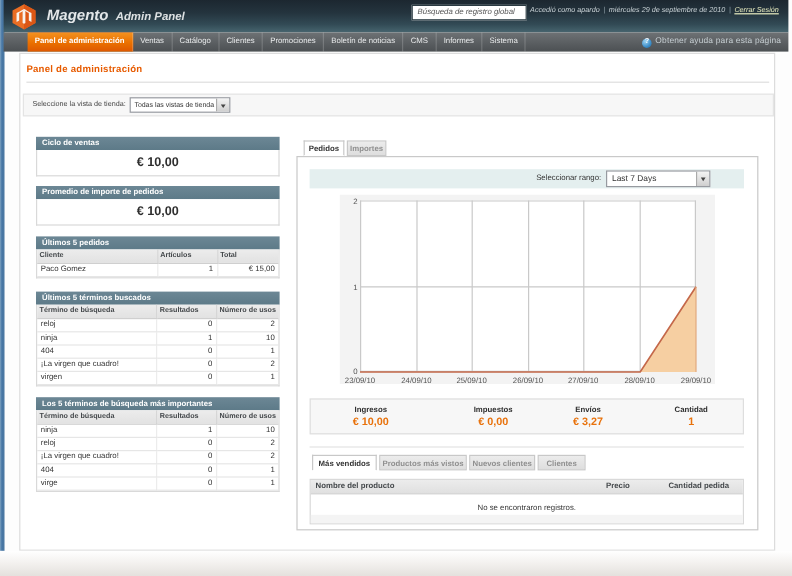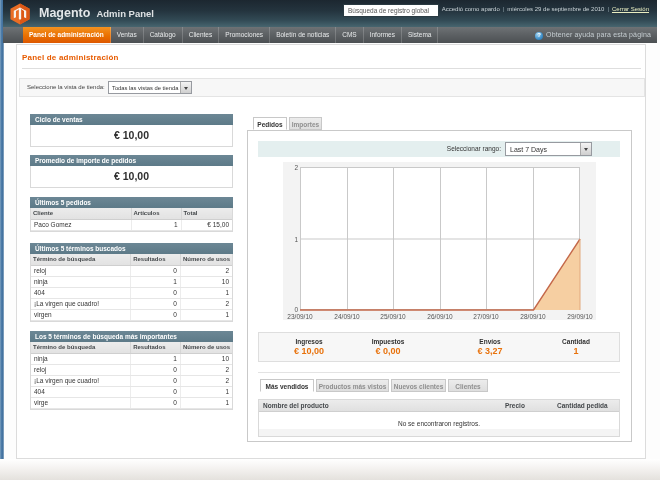--- a/index.html
+++ b/index.html
@@ -7,21 +7,21 @@
   font-family:"Liberation Sans", sans-serif; }
 #stage { position:absolute; left:0; top:0; width:660px; height:480px; }
 .abs { position:absolute; }
 
 
 #leftstrip { left:0; top:0; width:4px; height:462px;
   background:linear-gradient(90deg,#7ea2c0 0%,#4d7ca9 35%,#42719e 70%,#9db6cc 100%); }
 
 
 #header { left:3px; top:0; width:654px; height:27px;
-  background:linear-gradient(180deg,#1c2730 0%,#24343e 40%,#324a55 75%,#47656f 100%); }
+  background:linear-gradient(180deg,#1c2730 0%,#24343e 40%,#324a55 75%,#47656f 100%);font-style:italic; }
 #logotext { left:36px; top:6px; font-size:12.5px; font-weight:bold; color:#e3e7e9; letter-spacing:0px;}
 #logotext .ap { font-size:9.5px; margin-left:6px; color:#dde1e3;}
 #searchbox { left:340px; top:4px; width:96px; height:13px; background:#fff; border:1px solid #2a3a42;
   font-size:6.5px; color:#555; line-height:11px; padding-left:4px; white-space:nowrap;}
 #hdright { right:8px; top:6px; font-size:6px; color:#c9d2d6; text-align:right; white-space:nowrap;}
 #hdright .sep { color:#8fa0a8; margin:0 3px;}
 #hdright a { color:#e9edc0; text-decoration:underline;}
 
 
 #nav { left:3px; top:27px; width:654px; height:16px;
@@ -296,21 +296,21 @@
       <text x="250" y="157">28/09/10</text>
       <text x="297" y="157">29/09/10</text>
     </g>
   </svg>
 
   <div class="abs" id="stats">
     <div class="cell" style="left:5px;">
         <div class="lab">Ingresos</div>
         <div class="val">€ 10,00</div>
       </div>
-    <div class="cell" style="left:84px;">
+    <div class="cell" style="left:107px;">
         <div class="lab">Impuestos</div>
         <div class="val">€ 0,00</div>
       </div>
     <div class="cell" style="left:186px;">
         <div class="lab">Envíos</div>
         <div class="val">€ 3,27</div>
       </div>
     <div class="cell" style="left:272px;">
         <div class="lab">Cantidad</div>
         <div class="val">1</div>

